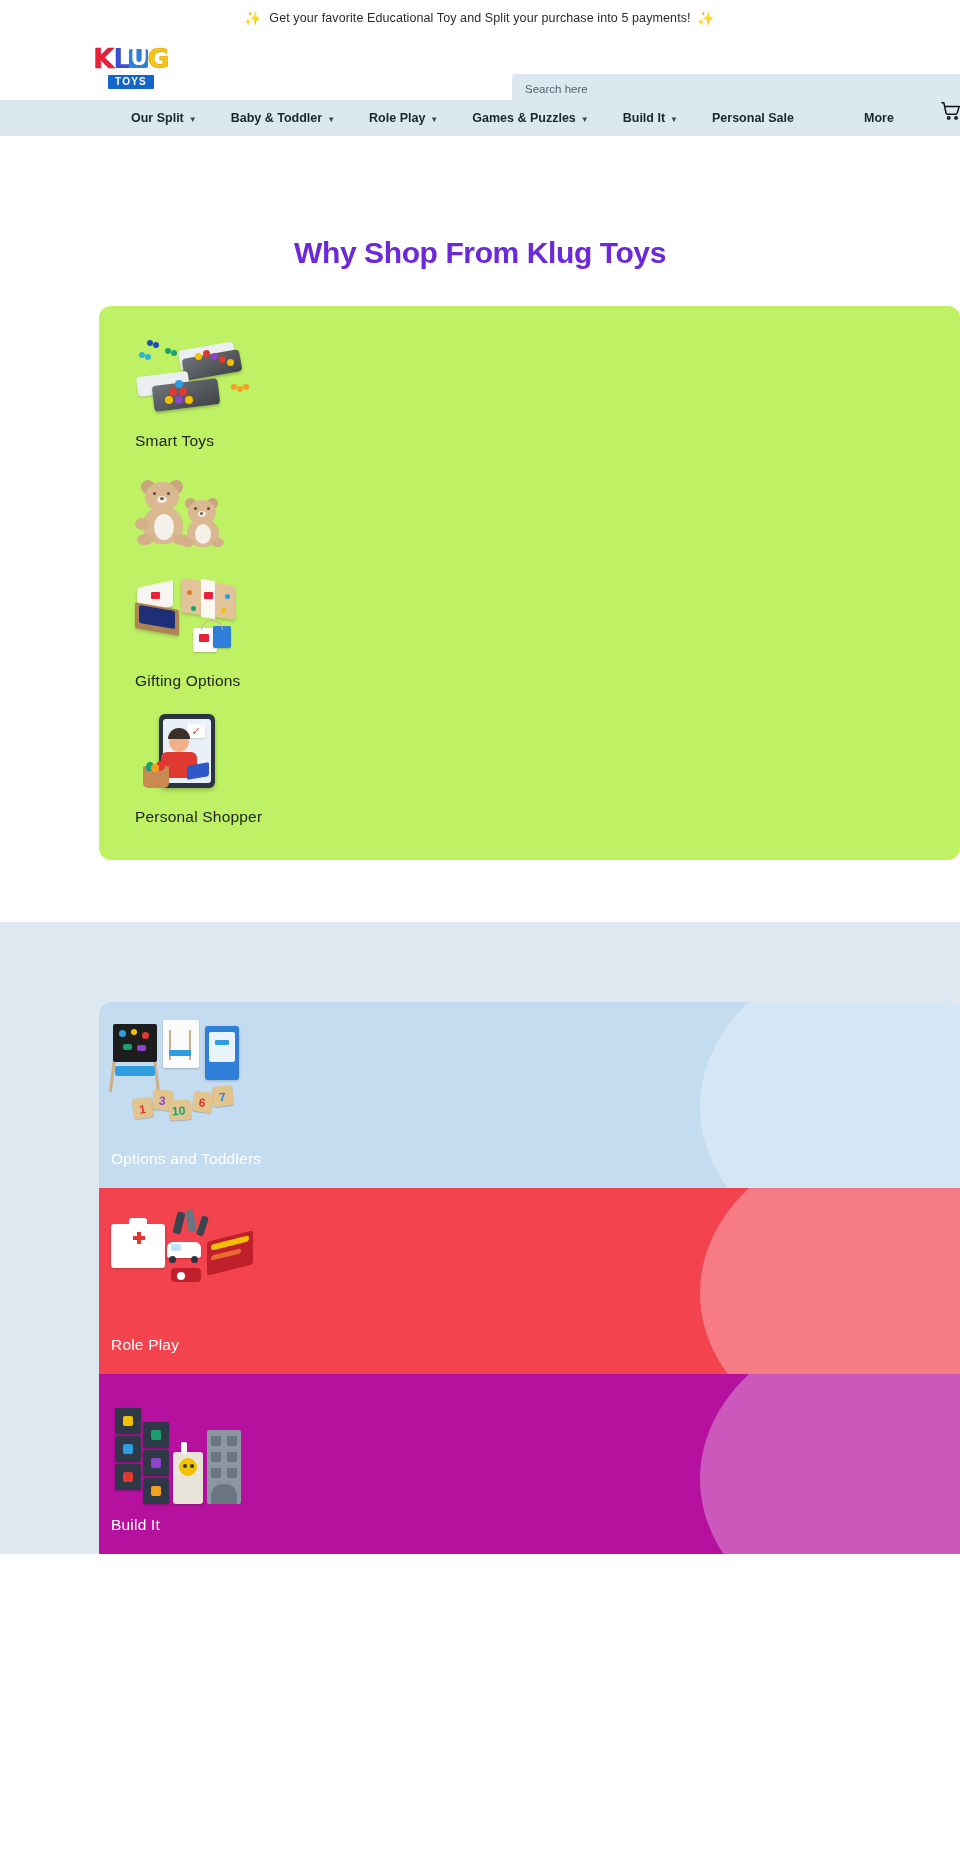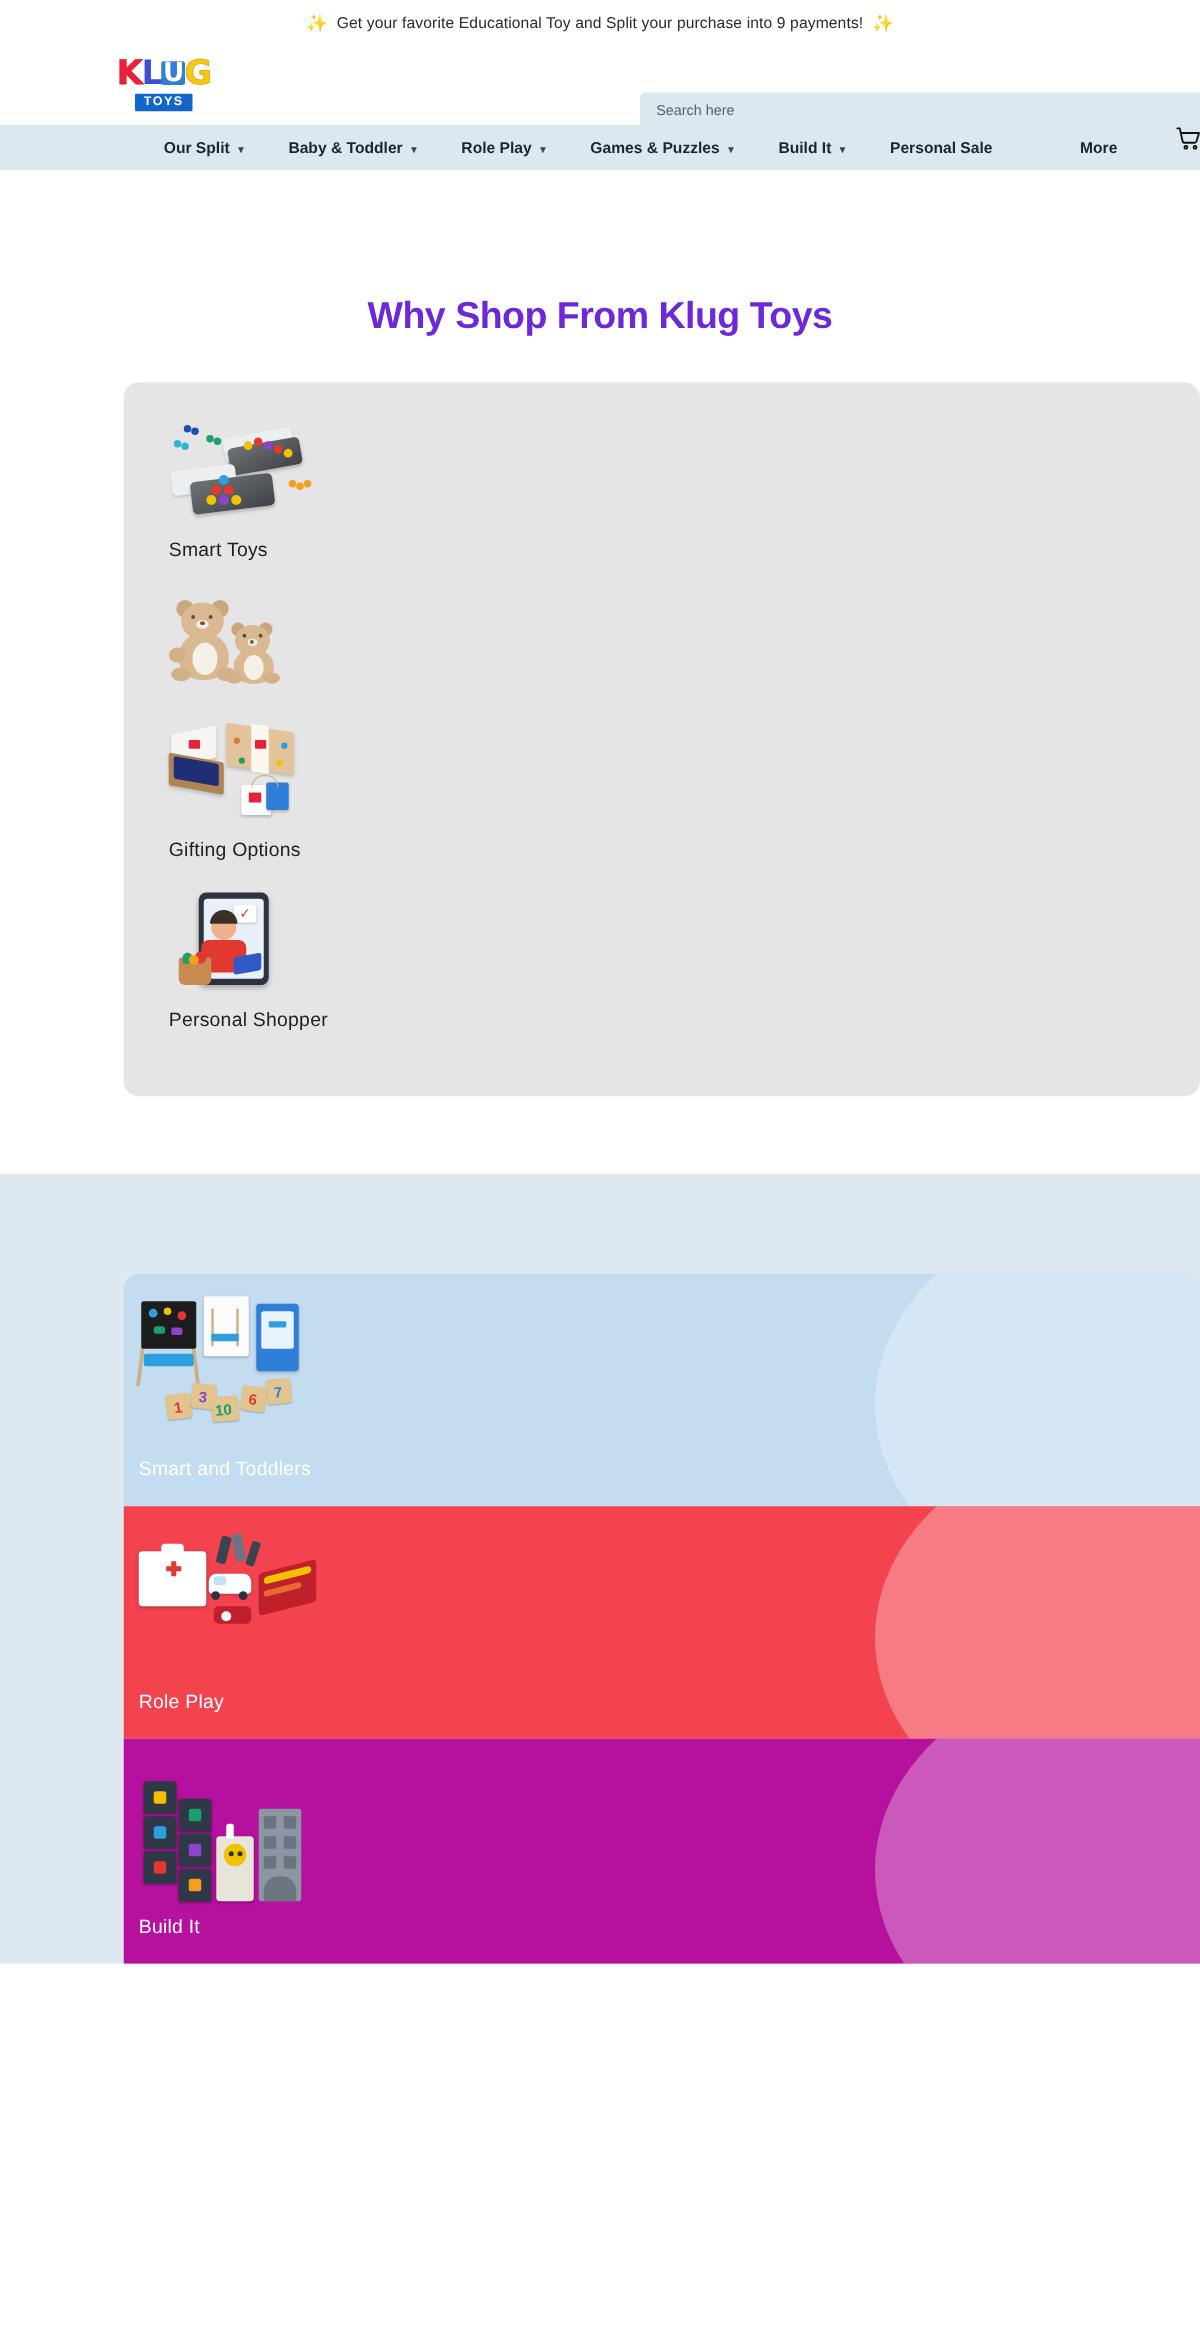--- a/index.html
+++ b/index.html
@@ -140,23 +140,23 @@
   .section-title {
     text-align: center;
     font-size: 30px;
     font-weight: 700;
     color: #6d28d9;
     letter-spacing: -0.4px;
   }
   .why-card {
     margin: 36px 0 0 99px;
     width: 861px;
-    background: #e5e5e5;
+    background: #bef264;
     border-radius: 12px;
-    padding: 30px 0 51px 0;
+    padding: 30px 0 34px 0;
   }
   .feature {
     padding-left: 36px;
     margin-bottom: 22px;
   }
   .feature:last-child { margin-bottom: 0; }
   .feature-art {
     width: 120px;
     height: 82px;
     position: relative;
@@ -246,21 +246,21 @@
     box-shadow: 0 1px 2px rgba(0,0,0,.3);
   }
 </style>
 </head>
 <body>
 
 <div class="page">
 
   <div class="promo">
     <span class="sparkle">✨</span>
-    <span>Get your favorite Educational Toy and Split your purchase into 9 payments!</span>
+    <span>Get your favorite Educational Toy and Split your purchase into 5 payments!</span>
     <span class="sparkle">✨</span>
   </div>
 
   <div class="header">
     <div class="logo">
       <div class="logo-word">
         <span class="lg-k">K</span>
         <span class="lg-l">L</span>
         <span class="lg-u">U</span>
         <span class="lg-g">G</span>
@@ -442,21 +442,21 @@
           <div class="art-abs" style="left:28px;top:82px;width:10px;height:12px;color:#e0392f;font-weight:700;font-size:12px;transform:rotate(-8deg);">1</div>
           <div class="art-abs numtile" style="left:42px;top:70px;width:20px;height:20px;transform:rotate(6deg);"></div>
           <div class="art-abs" style="left:48px;top:74px;width:10px;height:12px;color:#8e44c9;font-weight:700;font-size:12px;transform:rotate(6deg);">3</div>
           <div class="art-abs numtile" style="left:58px;top:80px;width:22px;height:20px;transform:rotate(-4deg);"></div>
           <div class="art-abs" style="left:61px;top:84px;width:16px;height:12px;color:#1aa06a;font-weight:700;font-size:12px;transform:rotate(-4deg);">10</div>
           <div class="art-abs numtile" style="left:82px;top:72px;width:20px;height:20px;transform:rotate(8deg);"></div>
           <div class="art-abs" style="left:88px;top:76px;width:10px;height:12px;color:#e0392f;font-weight:700;font-size:12px;transform:rotate(8deg);">6</div>
           <div class="art-abs numtile" style="left:102px;top:66px;width:20px;height:20px;transform:rotate(-6deg);"></div>
           <div class="art-abs" style="left:108px;top:70px;width:10px;height:12px;color:#2f7ed8;font-weight:700;font-size:12px;transform:rotate(-6deg);">7</div>
         </div>
-        <div class="cat-label">Smart and Toddlers</div>
+        <div class="cat-label">Options and Toddlers</div>
       </div>
 
       <div class="cat-card" style="background:#f2434f;">
         <div class="blob"></div>
         <div class="cat-art">
           <div class="art-abs medkit" style="left:0px;top:18px;width:54px;height:44px;"></div>
           <div class="art-abs" style="left:22px;top:30px;width:12px;height:4px;background:#e0392f;"></div>
           <div class="art-abs" style="left:26px;top:26px;width:4px;height:12px;background:#e0392f;"></div>
           <div class="art-abs" style="left:18px;top:12px;width:18px;height:8px;background:#ffffff;border-radius:3px 3px 0 0;"></div>
           <div class="art-abs" style="left:56px;top:36px;width:34px;height:16px;background:#ffffff;border-radius:6px 6px 3px 3px;box-shadow:0 1px 2px rgba(0,0,0,.2);"></div>

